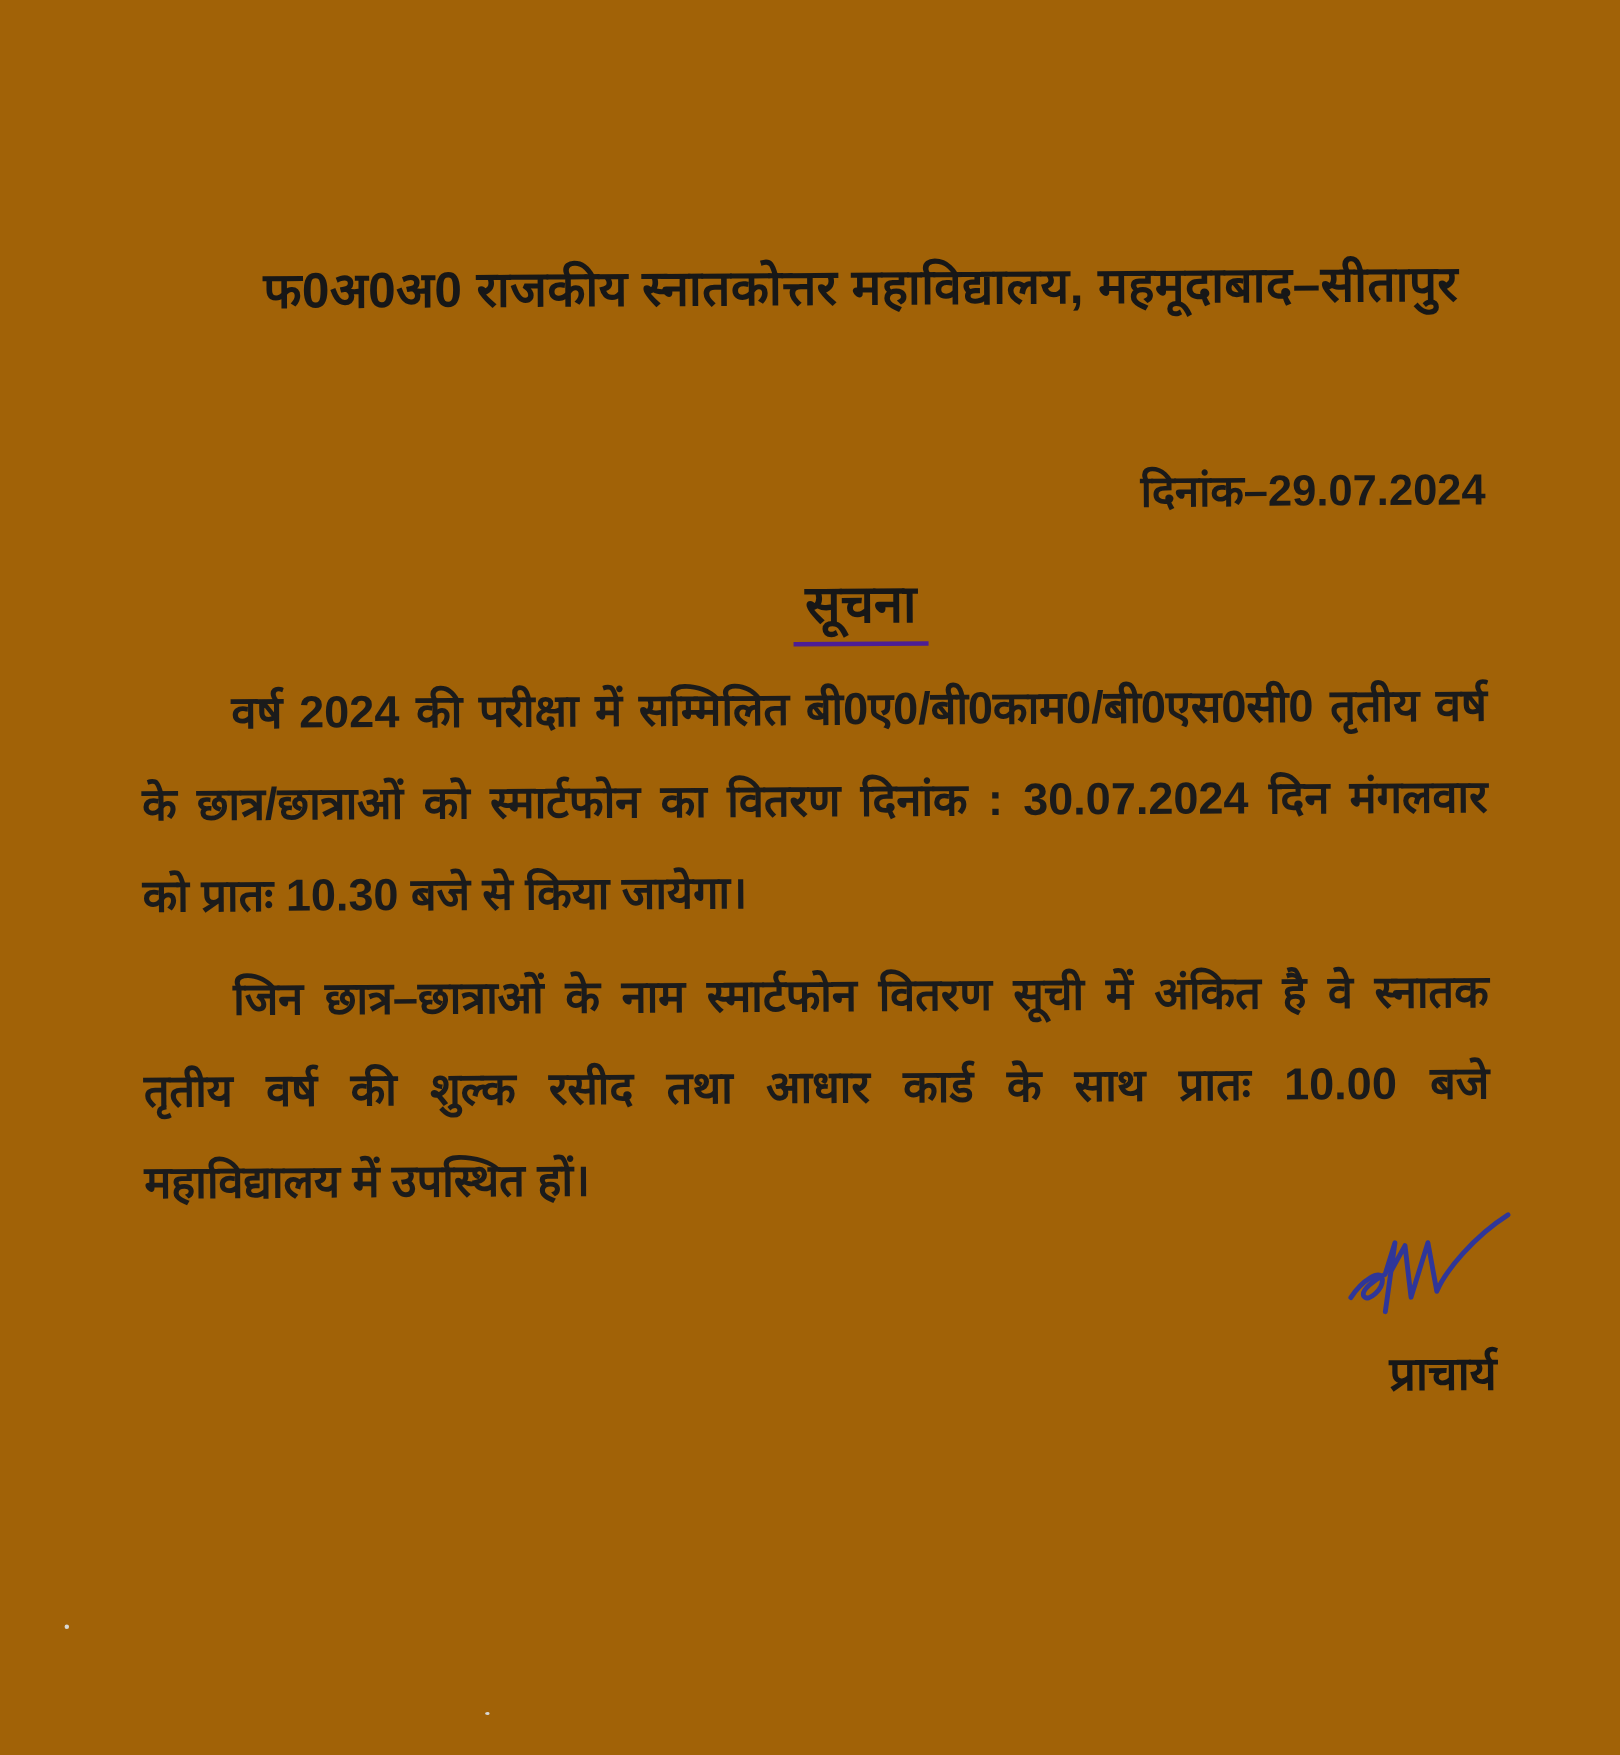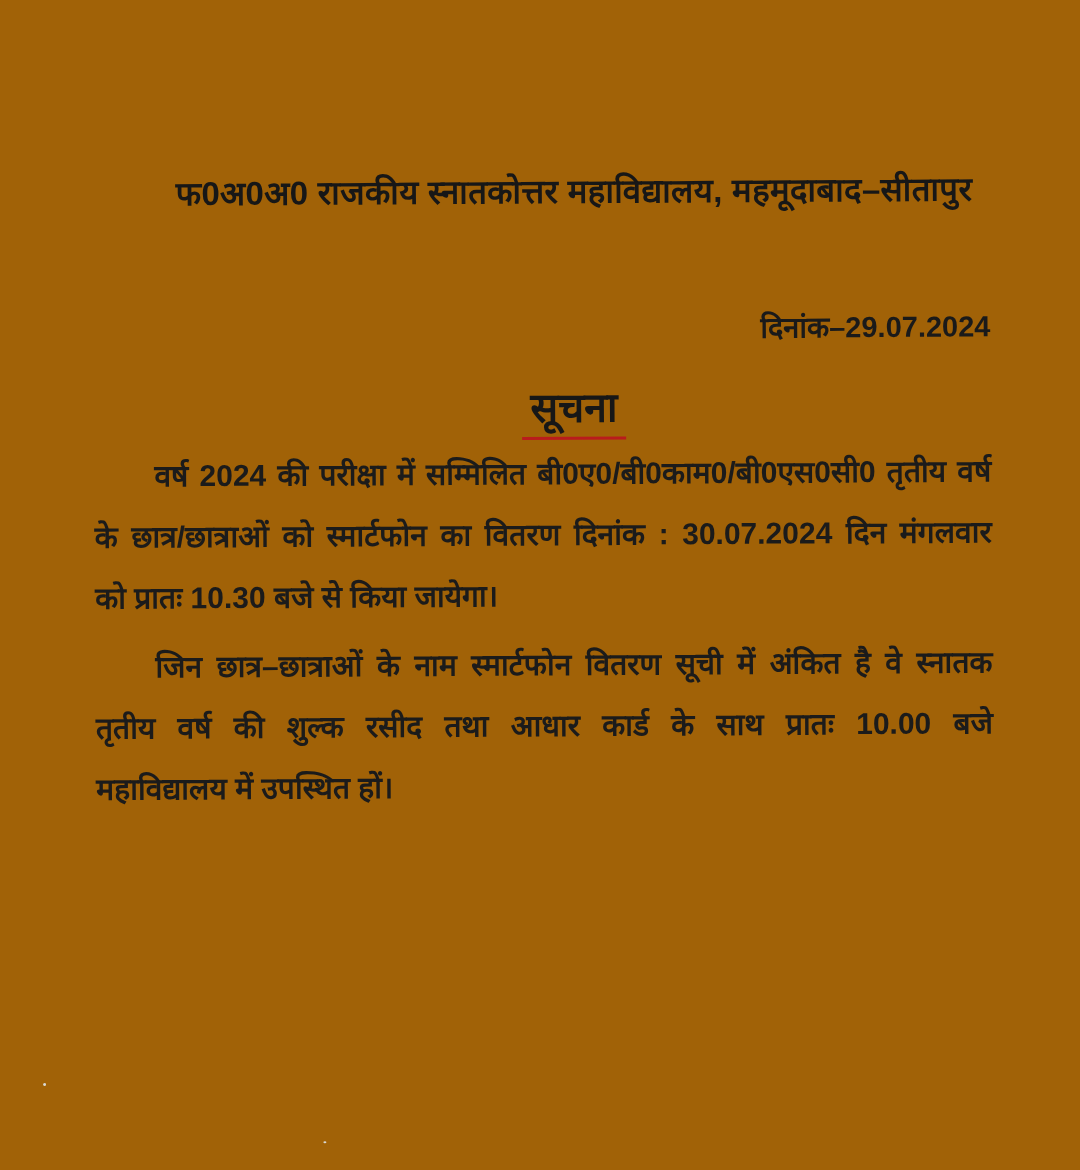--- a/index.html
+++ b/index.html
@@ -41,24 +41,24 @@
   }
   .title-wrap {
     position: absolute;
     top: 378px;
     left: 70px;
     width: 1010px;
     text-align: center;
   }
   .title-text {
     display: inline-block;
-    font-size: 41px;
+    font-size: 35px;
     font-weight: 700;
     padding: 0 8px 3px 8px;
-    border-bottom: 3px solid #b91c1c;
+    border-bottom: 3px solid #4c1d95;
     color: #171717;
   }
   .body-block {
     position: absolute;
     top: 443px;
     left: 95px;
     width: 897px;
     font-size: 30px;
     font-weight: 600;
     color: #1b1b1b;
@@ -117,17 +117,25 @@
       <div class="line justify">के छात्र/छात्राओं को स्मार्टफोन का वितरण दिनांक : 30.07.2024 दिन मंगलवार</div>
       <div class="line">को प्रातः 10.30 बजे से किया जायेगा।</div>
 
       <div class="para-gap"></div>
 
       <div class="line justify indent">जिन छात्र–छात्राओं के नाम स्मार्टफोन वितरण सूची में अंकित है वे स्नातक</div>
       <div class="line justify">तृतीय वर्ष की शुल्क रसीद तथा आधार कार्ड के साथ प्रातः 10.00 बजे</div>
       <div class="line">महाविद्यालय में उपस्थित हों।</div>
     </div>
 
+    <div class="signature-area">
+      <svg class="signature-svg" viewBox="0 0 140 90" fill="none" xmlns="http://www.w3.org/2000/svg">
+        <path d="M6 62 C 14 50, 27 42, 28 49 C 29 56, 18 66, 15 61 C 13 57, 22 50, 30 46 L 37 24 L 30 72
+                 M 34 44 L 44 26 L 48 62 L 60 24 L 66 58
+                 C 72 44, 92 20, 116 5" stroke="#2f3699" stroke-width="3.4" stroke-linecap="round" stroke-linejoin="round"></path>
+      </svg>
+      <span class="signature-label">प्राचार्य</span>
+    </div>
 
     <div class="speck" style="left:40px; top:1080px; width:3px; height:3px;"></div>
     <div class="speck" style="left:320px; top:1140px; width:3px; height:2px;"></div>
   </div>
 </div>
 
 </body></html>

